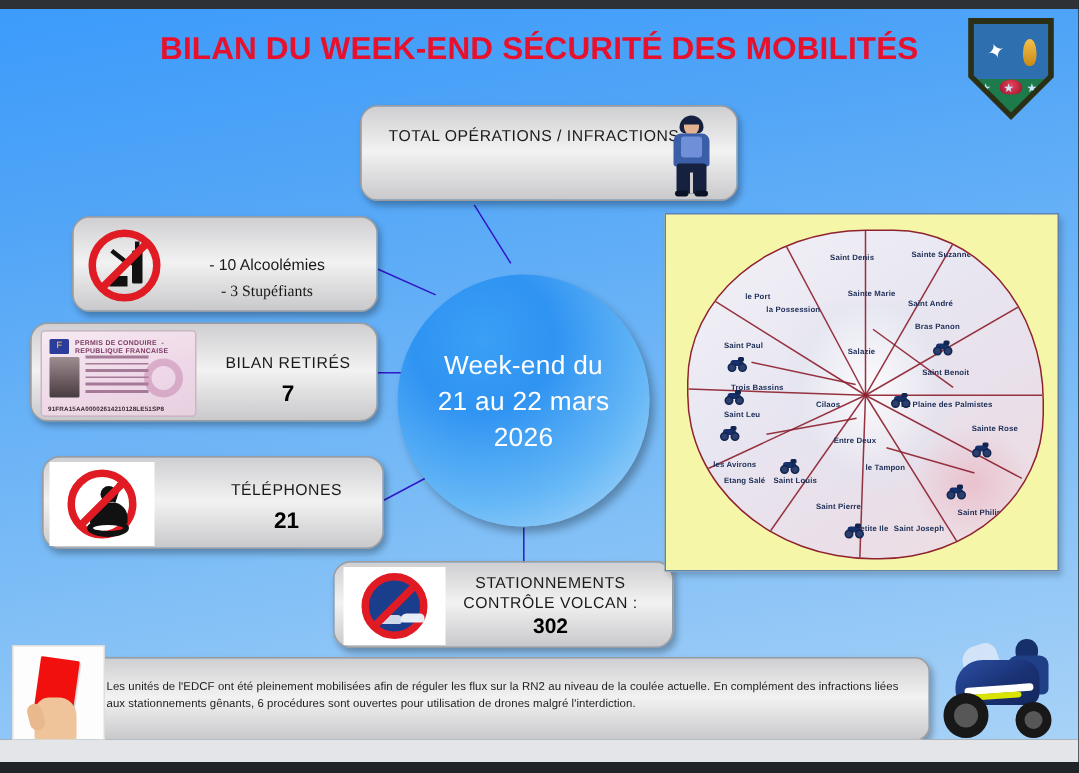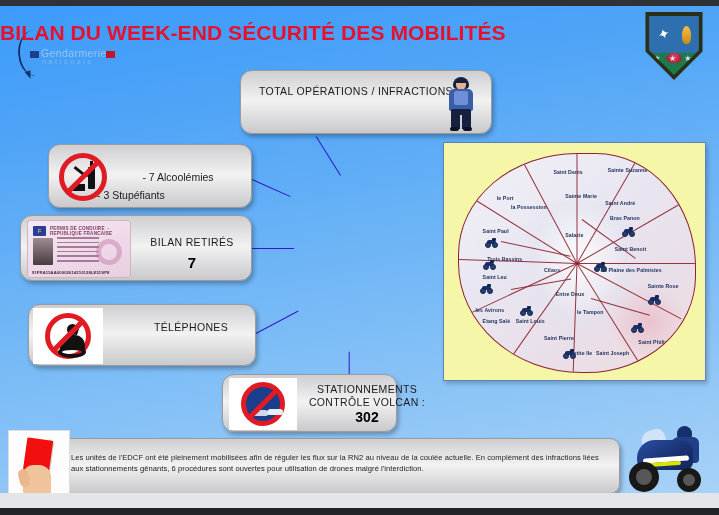--- a/index.html
+++ b/index.html
@@ -65,21 +65,21 @@
     color: #96c5ef;
   }
   .logo-gn .w2 {
     position: absolute; left: 34px; top: 28px;
     font-size: 7px; letter-spacing: 2.6px;
     color: #7db6e8;
   }
 
   .title {
     position: absolute; left: 0; top: 15px; width: 719px;
-    text-align: left;
+    text-align: center;
     font-size: 21px; font-weight: bold;
     color: #e8112d;
     letter-spacing: .1px;
   }
 
   
   .crest {
     position: absolute; right: 14px; top: 6px;
     width: 62px; height: 68px;
   }
@@ -155,35 +155,35 @@
     background:#16213f; border-radius:2px 2px 3px 3px; }
   .g-gap { position:absolute; left:19px; top:40px; width:2px; height:14px; background:#cfcfd1; }
   .g-boot { position:absolute; top:52px; width:9px; height:4px; background:#0c1226; border-radius:2px; }
   .g-boot.l { left:9px; } .g-boot.r { left:22px; }
 
   
   #card-addict { left: 48px; top: 138px; width: 204px; height: 64px; }
   #card-addict .label { position: absolute; left: 58px; top: 8px; width: 142px; font-weight: 500; }
   #card-addict .li1 { position: absolute; left: 58px; top: 26px; width: 142px;
     font-size: 10.5px; color: #1a1a1a; text-align: center; }
-  #card-addict .li2 { position: absolute; left: 48px; top: 44px; width: 142px;
-    font-size: 10.5px; color: #1a1a1a; text-align: left; }
+  #card-addict .li2 { position: absolute; left: 58px; top: 44px; width: 142px;
+    font-size: 10.5px; color: #1a1a1a; text-align: center; font-family: Liberation Serif, serif; }
 
   
   #card-permis { left: 20px; top: 209px; width: 232px; height: 66px; }
   #card-permis .label { position: absolute; left: 118px; top: 20px; width: 106px; }
   #card-permis .value { position: absolute; left: 118px; top: 38px; width: 106px; font-size: 15px; }
 
   
   #card-tel { left: 28px; top: 298px; width: 228px; height: 62px; }
   #card-tel .label { position: absolute; left: 106px; top: 16px; width: 112px; text-align: center; }
   #card-tel .value { position: absolute; left: 106px; top: 34px; width: 112px; font-size: 15px; }
 
   
-  #card-stat { left: 222px; top: 368px; width: 175px; height: 58px; }
+  #card-stat { left: 222px; top: 368px; width: 227px; height: 58px; }
   #card-stat .label { position: absolute; left: 76px; top: 8px; width: 136px; line-height: 13px; }
   #card-stat .value { position: absolute; left: 76px; top: 34px; width: 136px; font-size: 14px; }
 
   
   .pic-box {
     position: absolute; background: #ffffff;
     display: flex; align-items: center; justify-content: center;
   }
   .ban {
     position: relative; border-radius: 50%;
@@ -394,28 +394,20 @@
 </style>
 </head>
 <body>
 
 <div id="stage">
 
   <div class="bar-top"></div>
 
   <div id="slide">
 
-    <div class="logo-gn">
-      <div class="arc"></div>
-      <div class="arrowhead"></div>
-      <div class="sq blue"></div>
-      <div class="sq red"></div>
-      <div class="w1">Gendarmerie</div>
-      <div class="w2">nationale</div>
-    </div>
 
     <div class="title">BILAN DU WEEK-END SÉCURITÉ DES MOBILITÉS</div>
 
     <div class="crest">
       <div class="shield"></div>
       <div class="inner">
         <div class="bird">✦</div>
         <div class="torch"></div>
         <div class="flower"></div>
         <div class="stars">★ ★ ★</div>
@@ -444,21 +436,21 @@
 
     <div class="card" id="card-addict">
       <div class="pic-box" id="pic-addict">
         <div class="ban">
           <div class="bottle"></div>
           <div class="syringe"></div>
           <div class="pills"></div>
           <div class="slash"></div>
         </div>
       </div>
-      <div class="li1">-  7 Alcoolémies</div>
+      <div class="li1">-  10 Alcoolémies</div>
       <div class="li2">-  3  Stupéfiants</div>
     </div>
 
     <div class="card" id="card-permis">
       <div class="permis-img">
         <div class="eu">F</div>
         <div class="hdr">PERMIS DE CONDUIRE &nbsp;- REPUBLIQUE FRANCAISE</div>
         <div class="photo"></div>
         <div class="lines">
           <i></i>
@@ -479,22 +471,30 @@
       <div class="pic-box" id="pic-tel">
         <div class="ban">
           <div class="driver-head"></div>
           <div class="phone-arm"></div>
           <div class="driver-body"></div>
           <div class="wheel"></div>
           <div class="slash"></div>
         </div>
       </div>
       <div class="label">TÉLÉPHONES</div>
-    </div>
-
+      <div class="value">21</div>
+    </div>
+
+    <div id="circle">
+      <div class="ctext">
+        <div>Week-end du</div>
+        <div>21 au 22 mars</div>
+        <div>2026</div>
+      </div>
+    </div>
 
     <div class="card" id="card-stat">
       <div class="pic-box" id="pic-stat">
         <div class="ban">
           <div class="car a"></div>
           <div class="car b"></div>
           <div class="slash"></div>
         </div>
       </div>
       <div class="label">

